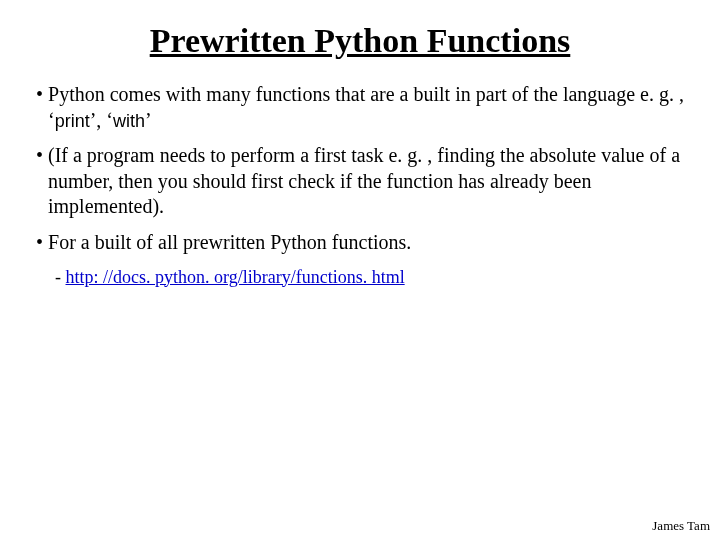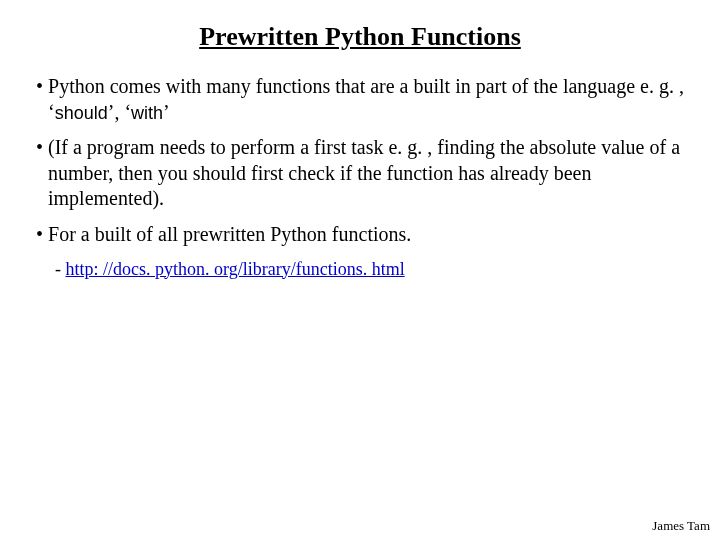--- a/index.html
+++ b/index.html
@@ -7,21 +7,21 @@
     width: 720px;
     height: 540px;
     background: #ffffff;
     font-family: "Times New Roman", Times, serif;
     color: #000000;
     position: relative;
     padding: 18px 28px 0 28px;
   }
   .title {
     text-align: center;
-    font-size: 26px;
+    font-size: 34px;
     font-weight: bold;
     text-decoration: underline;
     margin-top: 4px;
     margin-bottom: 22px;
   }
   .bullet {
     font-size: 20px;
     line-height: 1.28;
     margin-bottom: 10px;
     padding-left: 20px;
@@ -54,21 +54,21 @@
     bottom: 6px;
     font-size: 13px;
     font-family: "Times New Roman", Times, serif;
   }
 </style>
 </head>
 <body>
 
 <div class="title">Prewritten Python Functions</div>
 
-<div class="bullet"><span>Python comes with many functions that are a built in part of the language e. g. , ‘</span><span class="code">should</span><span>’, ‘</span><span class="code">with</span><span>’</span></div>
+<div class="bullet"><span>Python comes with many functions that are a built in part of the language e. g. , ‘</span><span class="code">print</span><span>’, ‘</span><span class="code">with</span><span>’</span></div>
 
 <div class="bullet">(If a program needs to perform a first task e. g. , finding the absolute value of a number, then you should first check if the function has already been implemented).</div>
 
 <div class="bullet">For a built of all prewritten Python functions.</div>
 
 <div class="sub"><span class="link">http: //docs. python. org/library/functions. html</span></div>
 
 <div class="footer">James Tam</div>
 
 </body></html>

